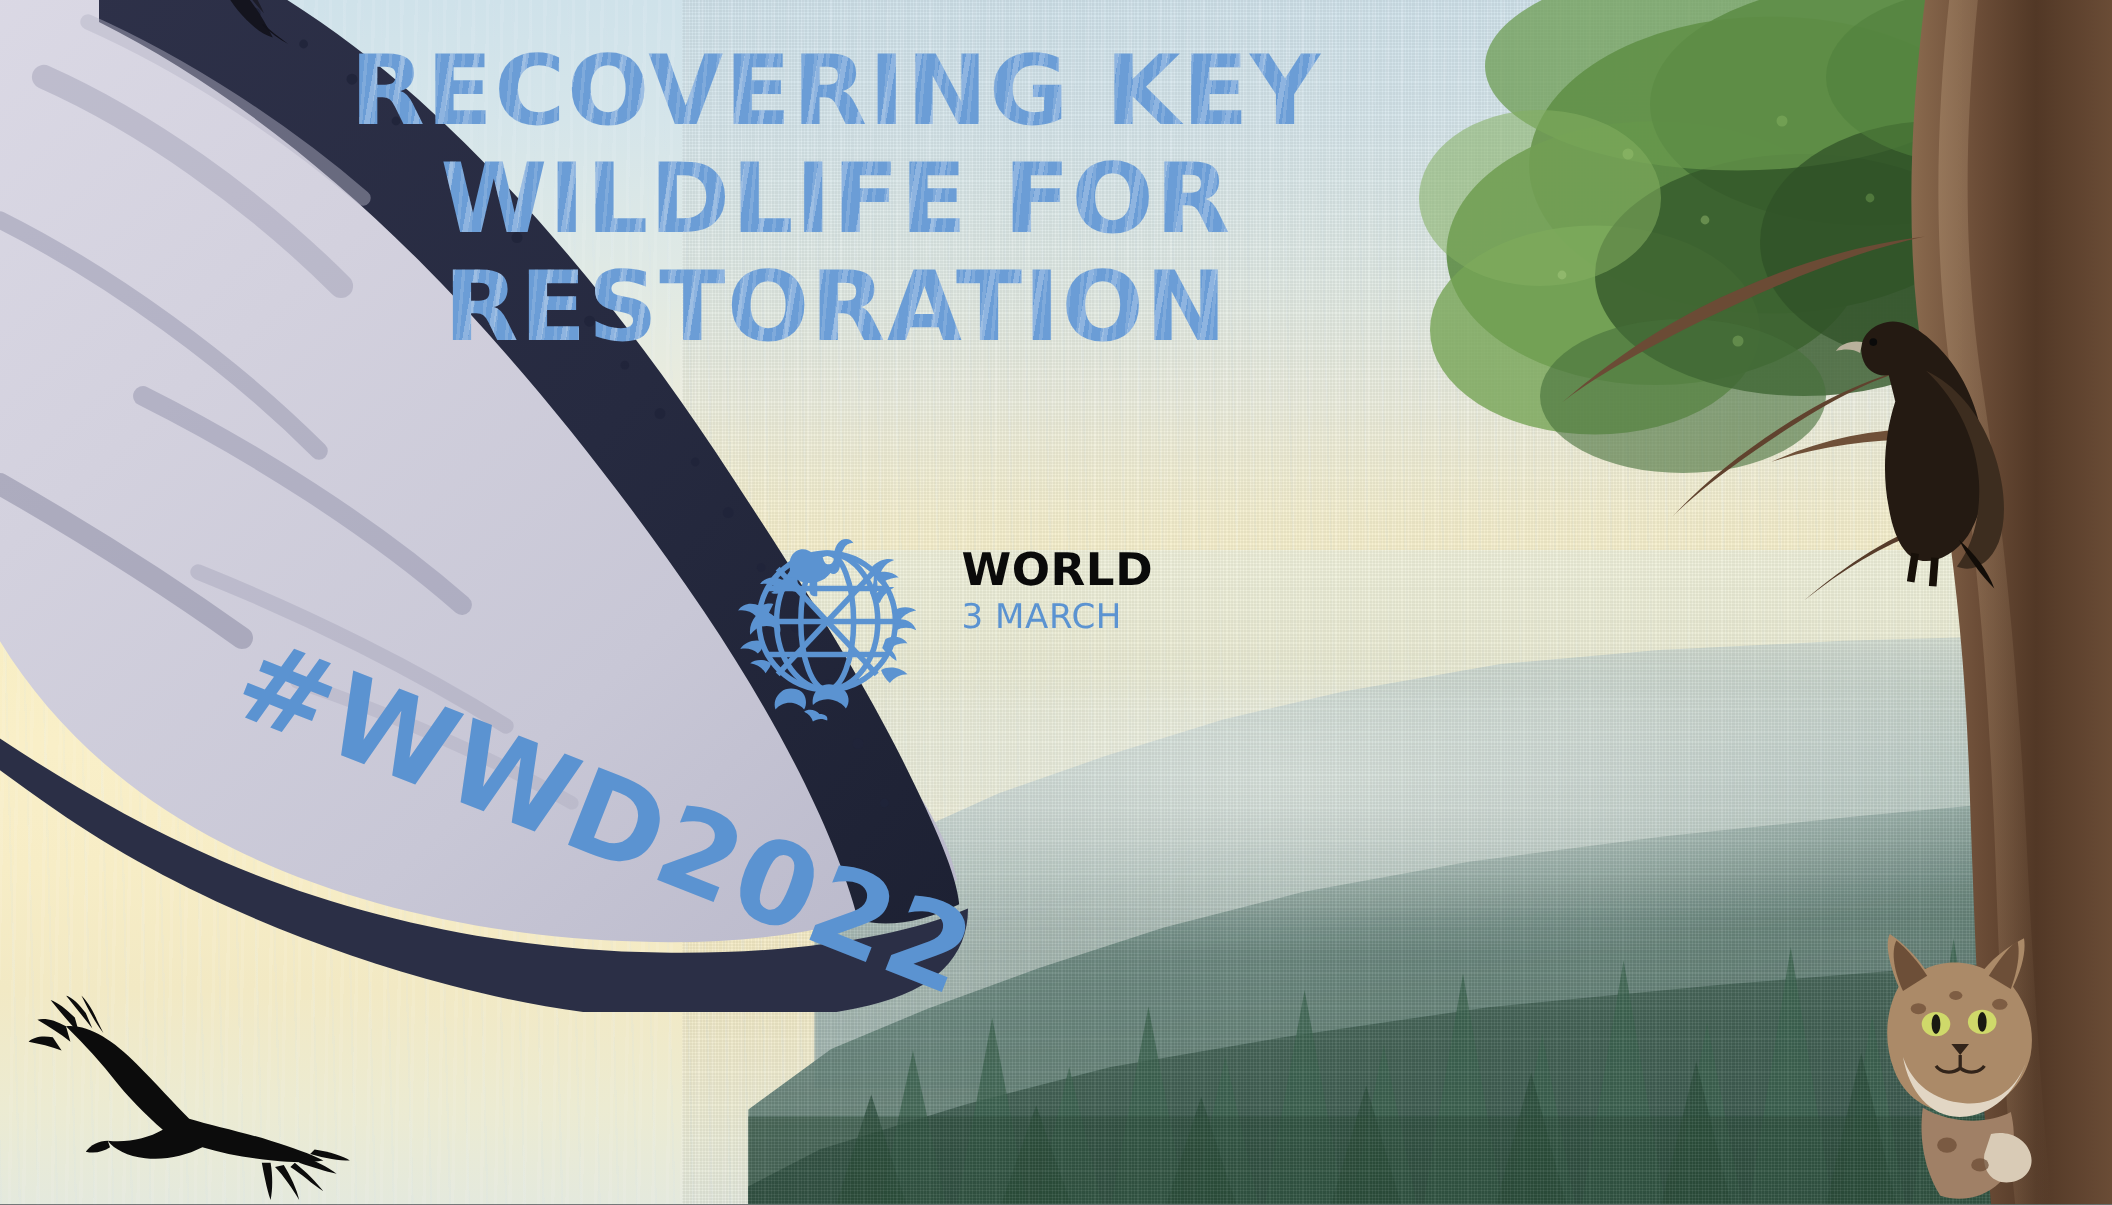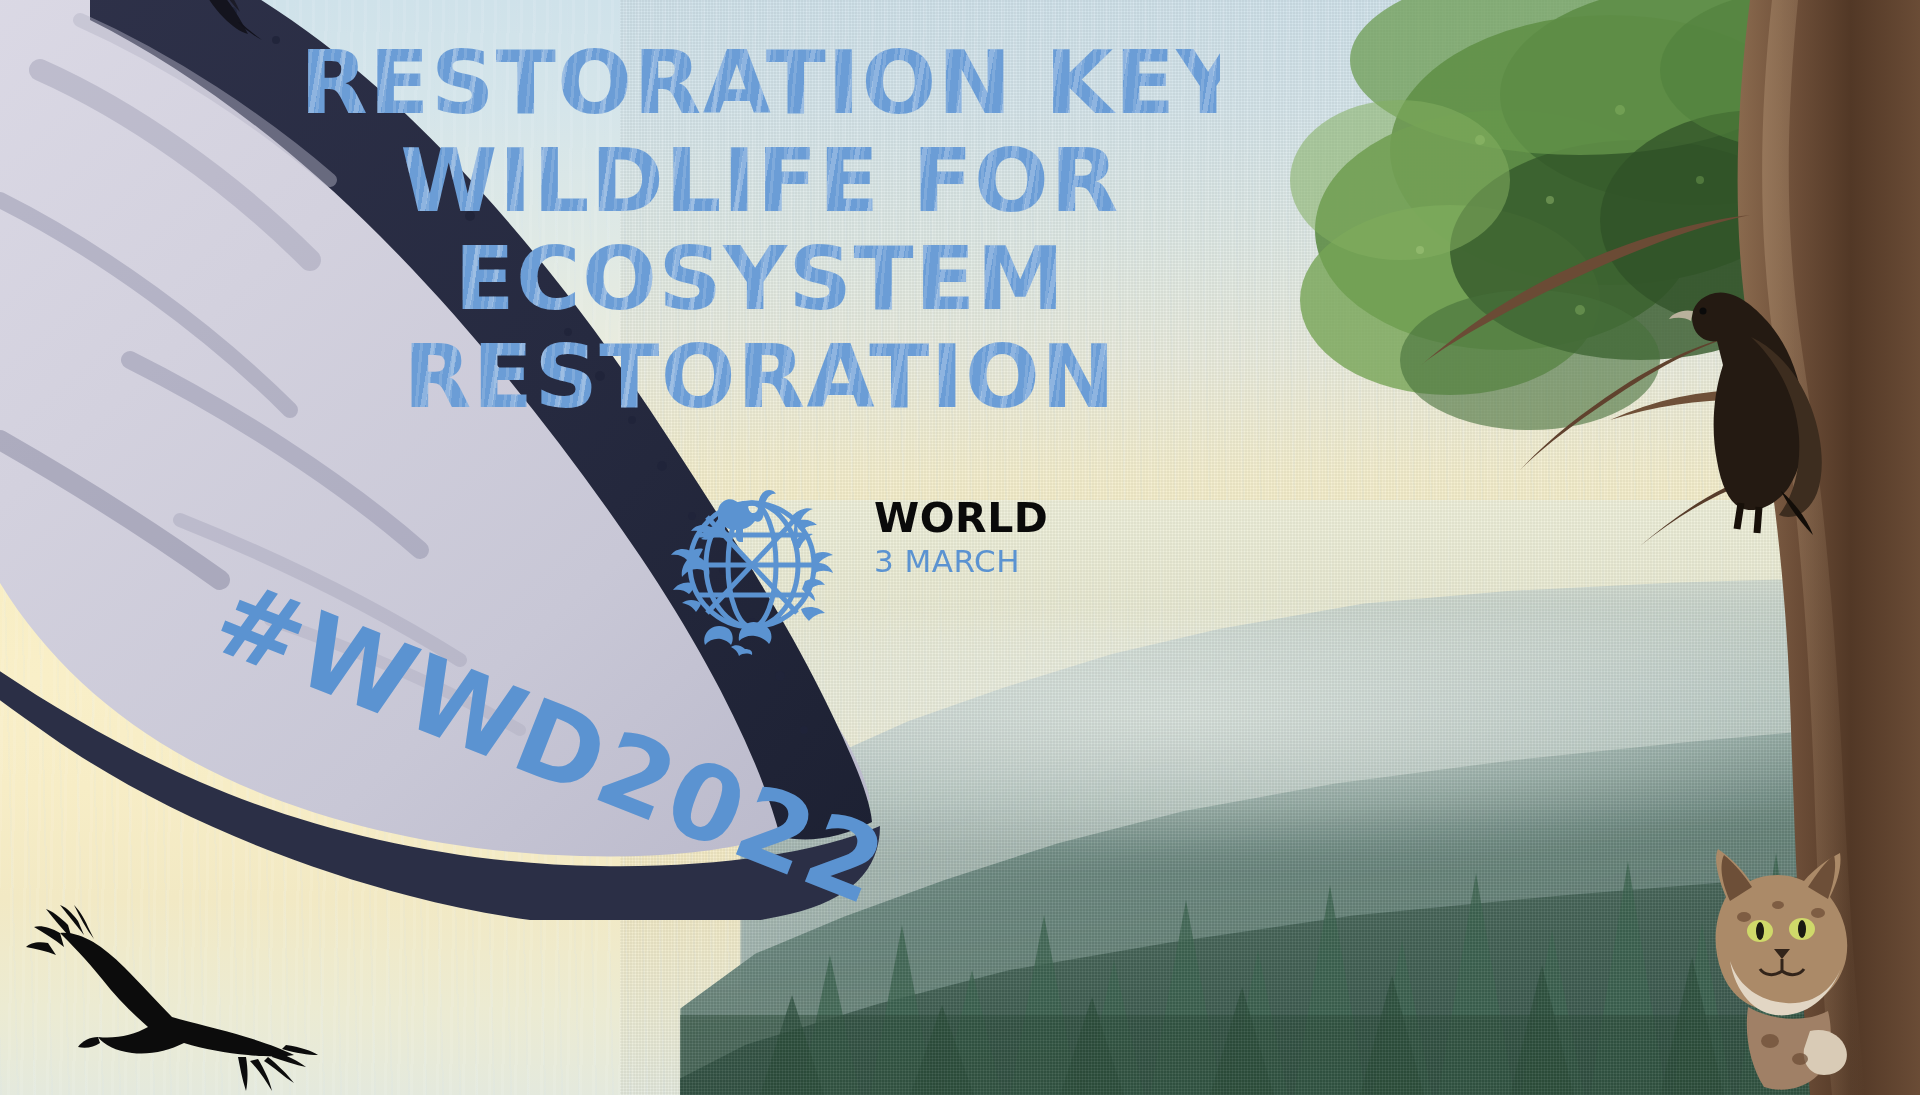--- a/index.html
+++ b/index.html
@@ -385,23 +385,22 @@
       <path d="M248 152 C258 160 268 170 274 178 C264 172 254 162 244 156 Z"></path>
       <path d="M238 154 C244 164 250 176 252 186 C246 176 238 164 230 156 Z"></path>
       <path name="f" d="M226 152 C228 164 228 176 226 186 C222 174 220 162 218 152 Z"></path>
       <path d="M266 140 C280 142 292 146 298 150 C288 150 276 148 262 144 Z"></path>
     </g>
 
     <path d="M78 132 C70 132 62 136 58 142 C66 144 74 142 80 138 Z" fill="#0c0c0c"></path>
   </svg>
 
   <div class="headline">
-    <div class="hl-line">RESTORATION KEY</div>
+    <div class="hl-line">RECOVERING KEY</div>
     <div class="hl-line">WILDLIFE FOR</div>
-    <div class="hl-line">ECOSYSTEM</div>
     <div class="hl-line">RESTORATION</div>
   </div>
 
   <div class="logo">
 
     <svg class="logo-globe" viewBox="0 0 215 215">
       <g fill="none" stroke="#5b93d1" stroke-width="5">
         <circle cx="107" cy="122" r="62"></circle>
         <ellipse cx="107" cy="122" rx="24" ry="62"></ellipse>
         <ellipse cx="107" cy="122" rx="46" ry="62"></ellipse>

